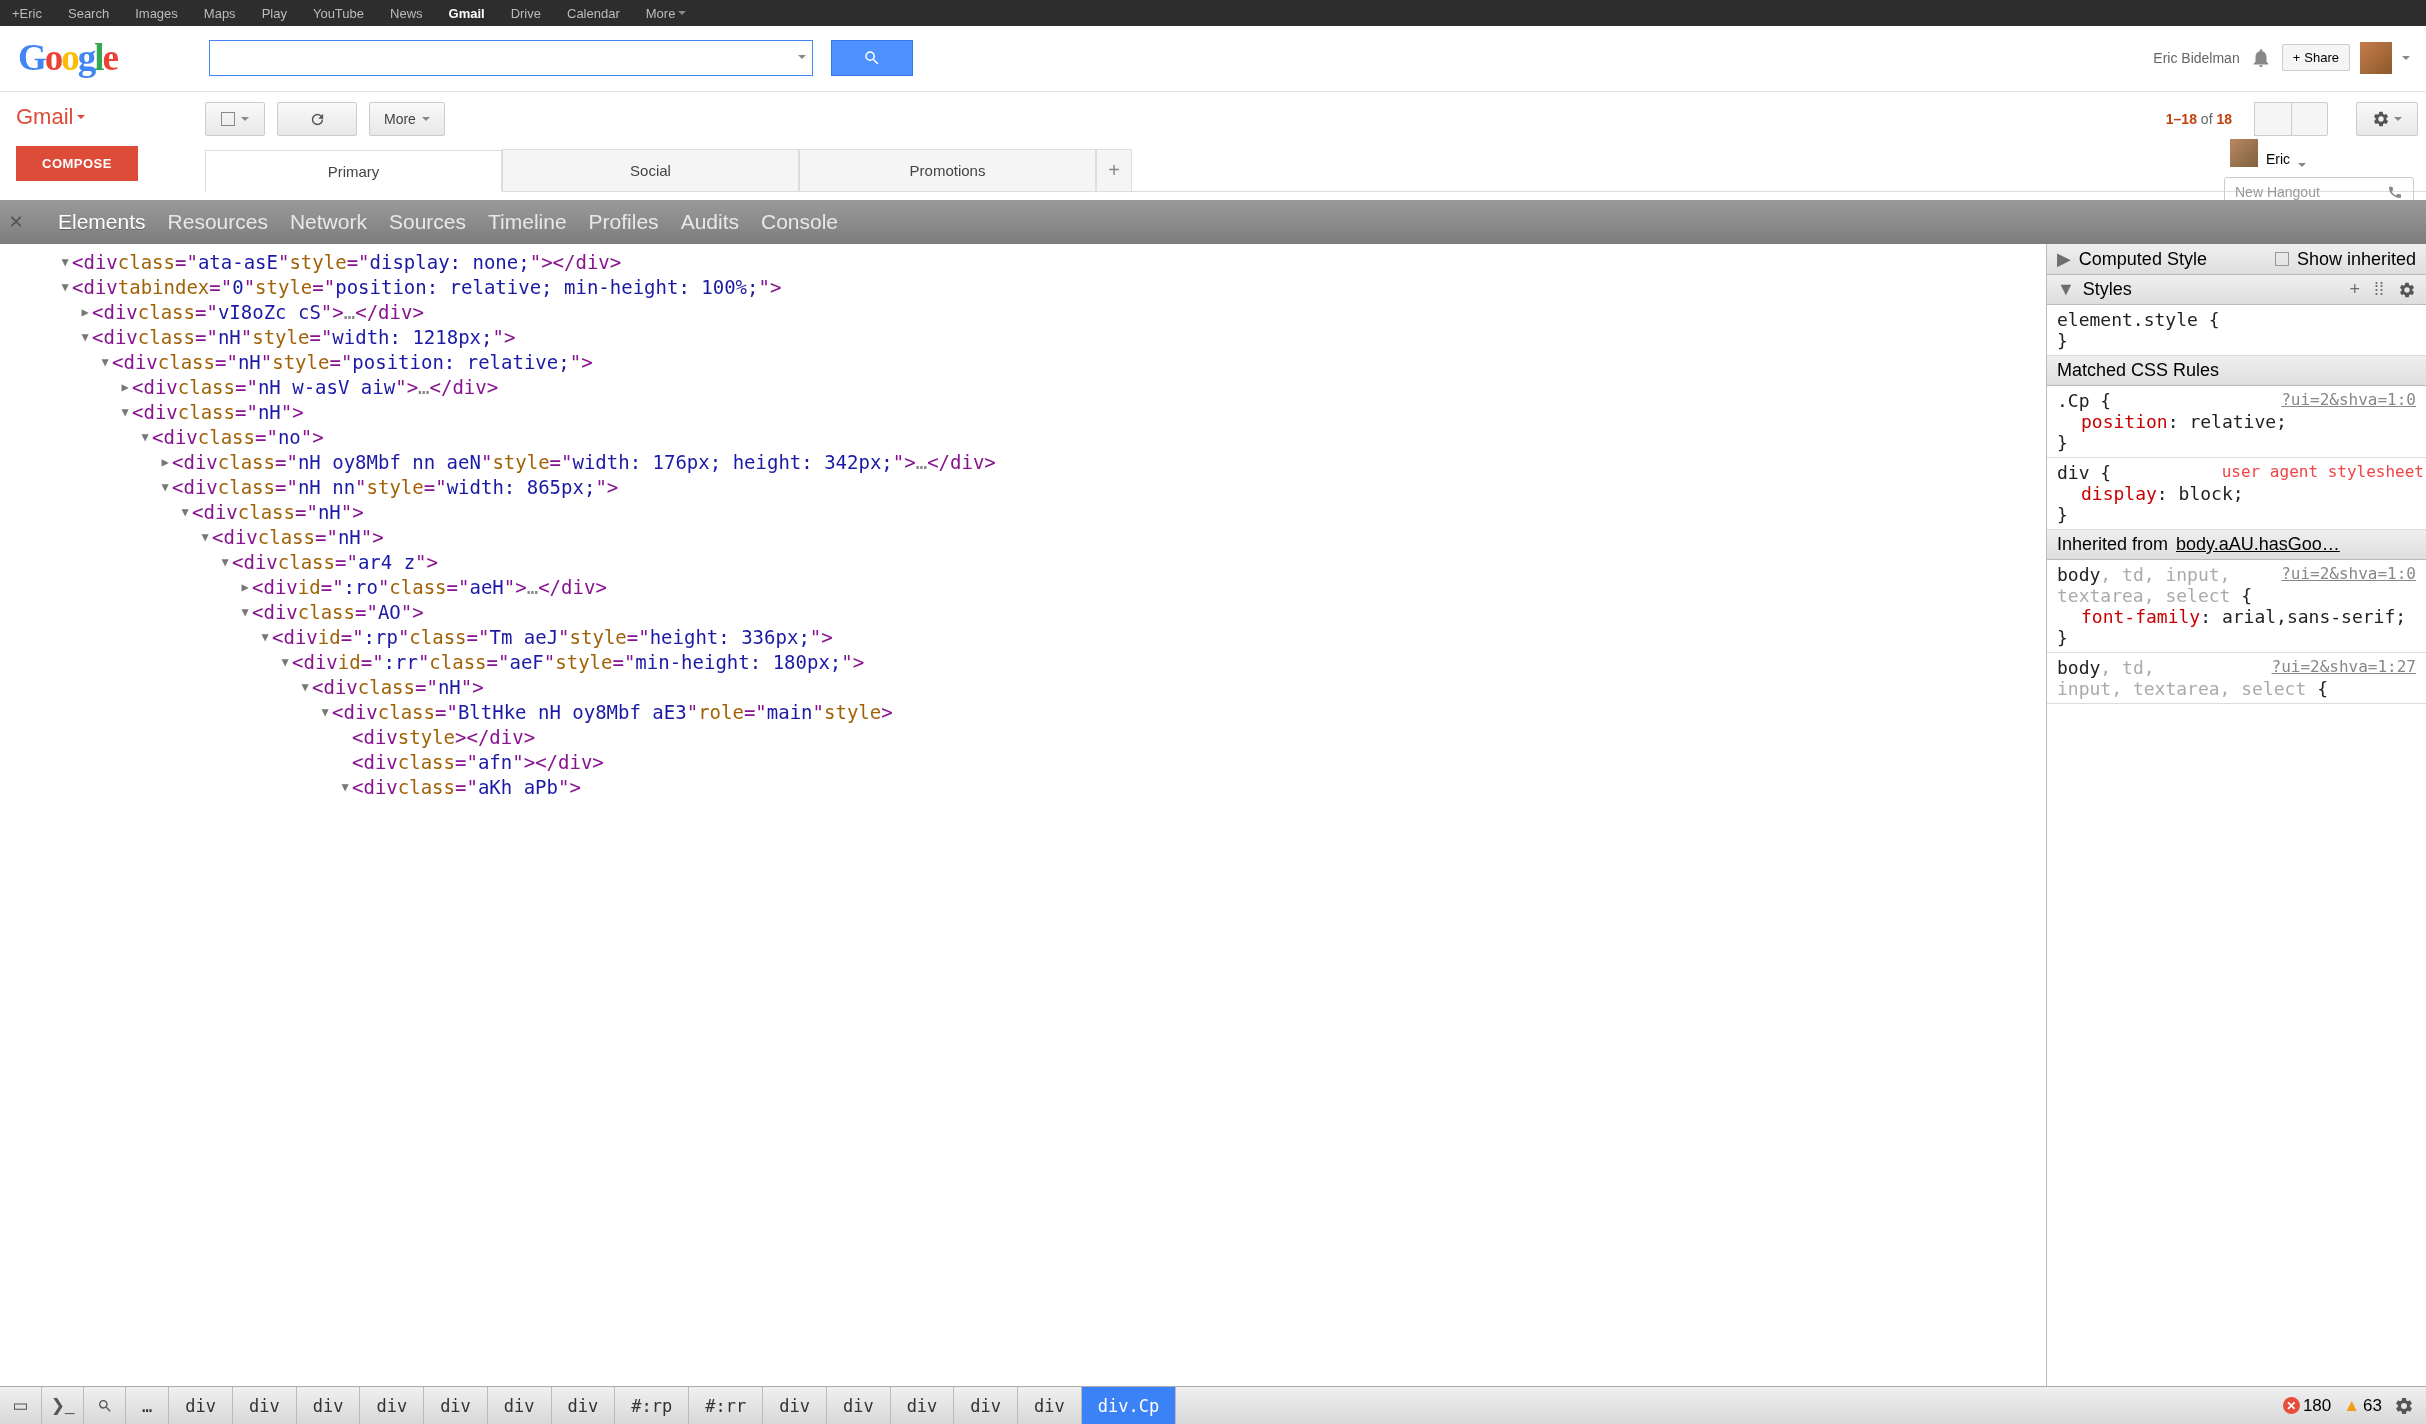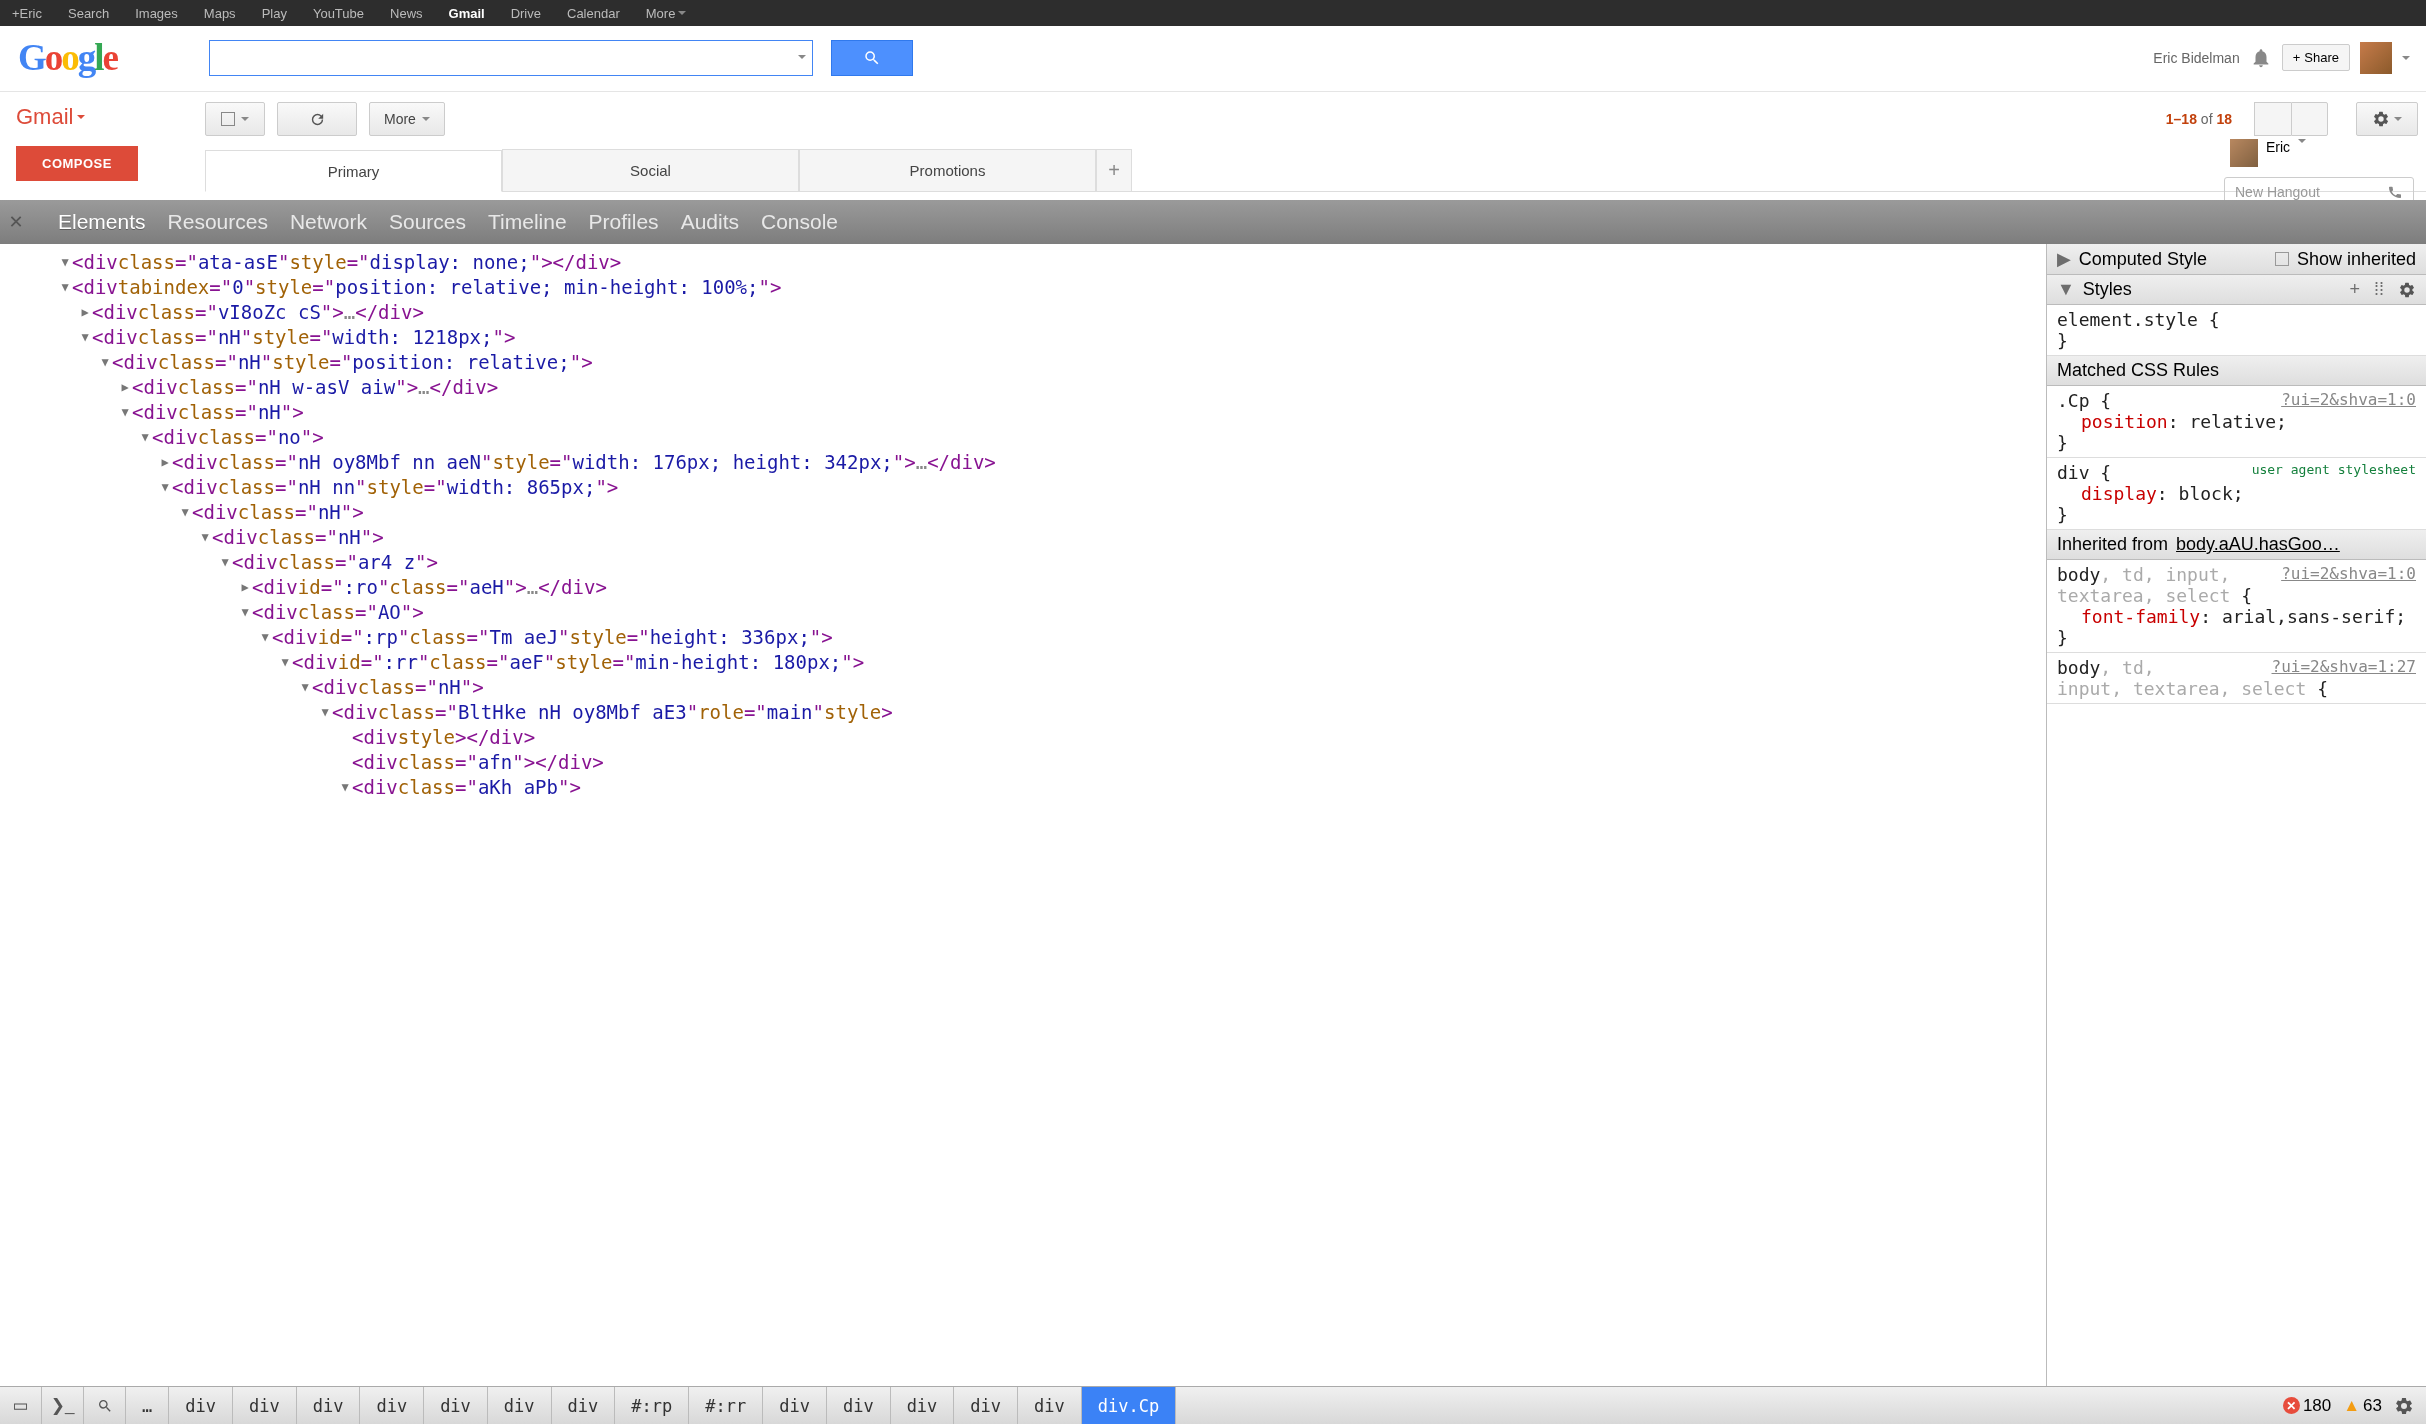--- a/index.html
+++ b/index.html
@@ -51,21 +51,21 @@
 .page-btn.g2 { border-radius: 0 2px 2px 0; }
 .gear-btn { border: 1px solid #ccc; background: linear-gradient(#f9f9f9, #e8e8e8); width: 62px; height: 34px; display: flex; align-items: center; justify-content: center; gap: 4px; border-radius: 2px; margin-left: 16px; }
 .gear-svg { width: 18px; height: 18px; fill: #555; }
 
 .tabs-row { display: flex; margin-top: 13px; border-bottom: 1px solid #ddd; }
 .mail-tab { width: 297px; height: 42px; display: flex; align-items: center; justify-content: center; font-size: 15px; color: #444; border: 1px solid #ddd; border-bottom: none; background: #f5f5f5; }
 .mail-tab.active { background: #fff; border-bottom: 1px solid #fff; position: relative; top: 1px; }
 .mail-tab.add { width: 36px; background: #f5f5f5; color: #888; font-size: 20px; }
 
 .hangouts-pane { position: absolute; right: 12px; top: 133px; width: 190px; }
-.hg-user { display: flex; align-items: flex-start; gap: 8px; font-size: 14px; padding: 6px; }
+.hg-user { display: flex; align-items: flex-end; gap: 8px; font-size: 14px; padding: 6px; }
 .hg-av { width: 28px; height: 28px; background: linear-gradient(135deg, #b88860, #806040); }
 .hg-new { border: 1px solid #ccc; padding: 6px 10px; font-size: 14px; color: #999; display: flex; align-items: center; justify-content: space-between; margin-top: 4px; border-radius: 3px; }
 .phone-svg { width: 16px; height: 16px; fill: #888; }
 
 
 .devtools { position: absolute; left: 0; right: 0; top: 200px; bottom: 0; display: flex; flex-direction: column; background: #fff; }
 .dt-tabs { background: linear-gradient(#9a9a9a, #7d7d7d); height: 44px; display: flex; align-items: center; padding: 0 6px; gap: 22px; font-size: 21px; color: #e8e8e8; }
 .dt-close { width: 20px; height: 20px; display: flex; align-items: center; justify-content: center; color: #555; cursor: pointer; font-size: 18px; margin-right: 10px; }
 .dt-tab { cursor: pointer; }
 .dt-tab.active { color: #fff; text-shadow: 0 1px 0 rgba(0,0,0,0.3); }
@@ -80,21 +80,21 @@
 .attr-v { color: #1a1aa6; }
 .ellipsis { color: #888; }
 
 .dt-styles { width: 380px; border-left: 1px solid #bbb; overflow: auto; font-family: Menlo, Monaco, monospace; font-size: 18px; }
 .st-header { background: linear-gradient(#efefef, #dedede); border-bottom: 1px solid #bbb; padding: 4px 10px; font-family: "Lucida Grande", sans-serif; font-size: 18px; display: flex; align-items: center; gap: 8px; }
 .st-header .arr { color: #6e6e6e; }
 .st-header .ck { width: 14px; height: 14px; border: 1px solid #999; margin-left: auto; }
 .st-header .ico { margin-left: 6px; color: #6e6e6e; }
 .st-rule { padding: 4px 10px; border-bottom: 1px solid #ddd; position: relative; }
 .st-rule .src { position: absolute; right: 10px; top: 4px; color: #888; text-decoration: underline; font-size: 16px; }
-.st-rule .ua { position: absolute; right: 10px; top: 4px; color: #15803d; font-size: 13px; }
+.st-rule .ua { position: absolute; right: 2px; top: 4px; color: #ef4444; font-size: 16px; }
 .sel { color: #222; }
 .sel.gray { color: #aaa; }
 .prop { color: #c80000; margin-left: 24px; }
 .val { color: #222; }
 
 .dt-footer { height: 38px; background: linear-gradient(#f0f0f0, #d8d8d8); border-top: 1px solid #aaa; display: flex; align-items: center; font-size: 17px; }
 .ft-btn { width: 42px; height: 100%; border-right: 1px solid #bbb; display: flex; align-items: center; justify-content: center; color: #555; }
 .crumbs { display: flex; height: 100%; align-items: stretch; flex: 1; overflow: hidden; }
 .crumb { padding: 0 16px; border-right: 1px solid #bbb; display: flex; align-items: center; color: #333; font-family: Menlo, monospace; }
 .crumb.sel { background: #3b82f6; color: #fff; }

